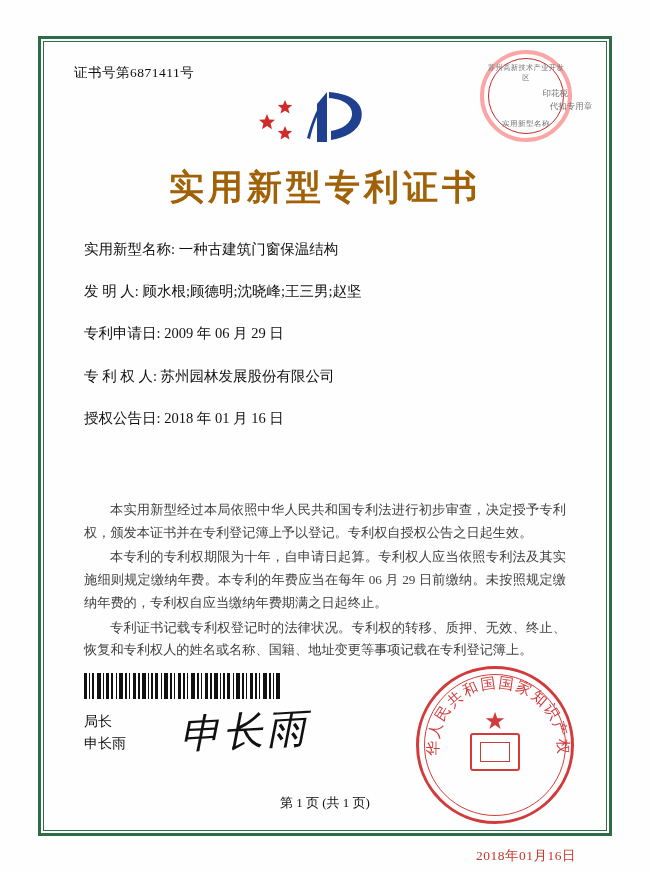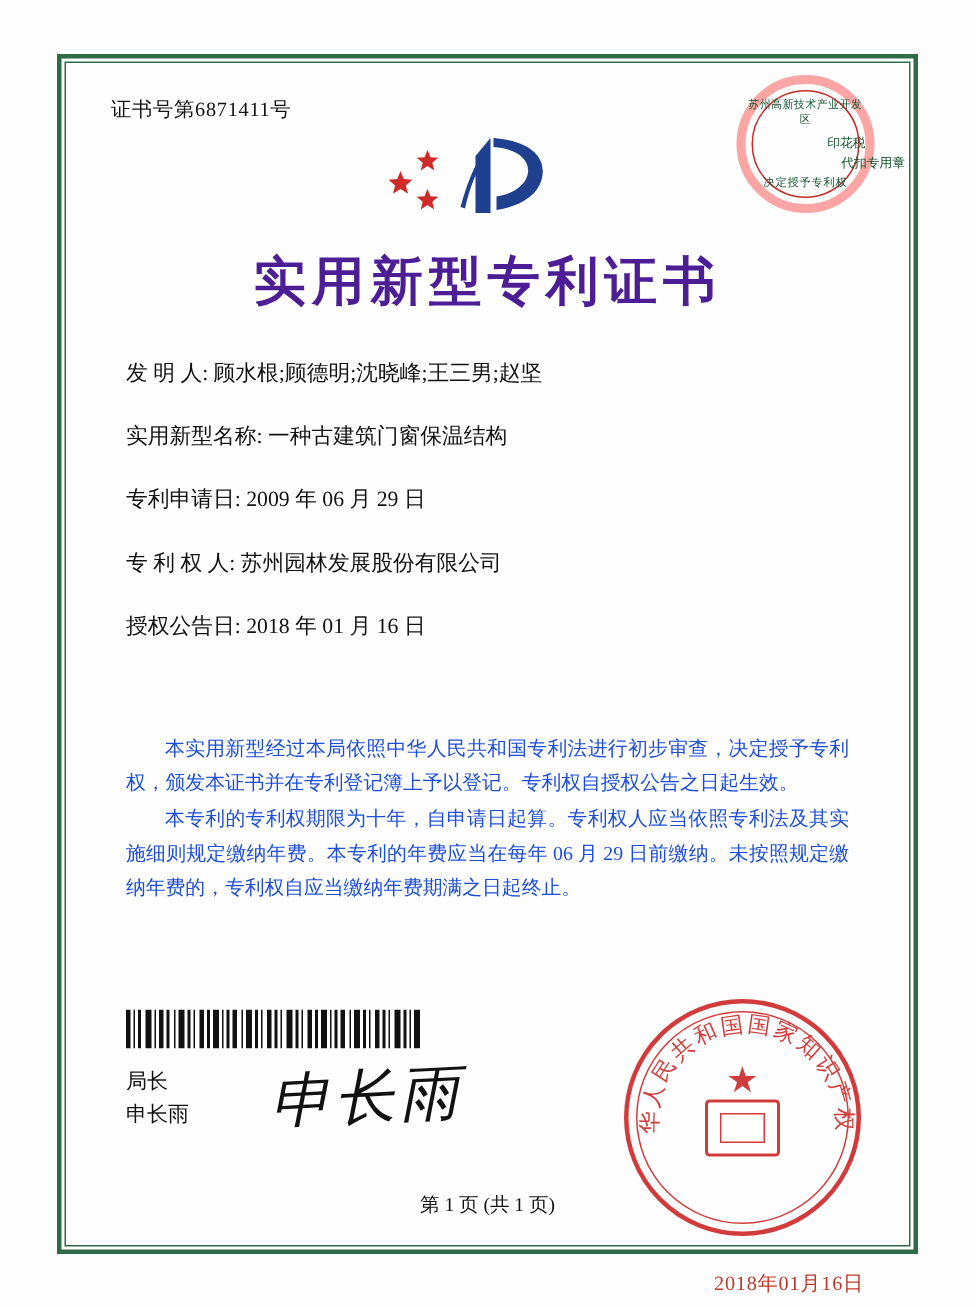--- a/index.html
+++ b/index.html
@@ -56,27 +56,27 @@
     left: 14px;
     top: 8px;
     font-size: 13.5px;
     letter-spacing: 0.5px;
     color: #111;
   }
 
   
   .seal-top {
     position: absolute;
-    right: 7px;
+    right: 18px;
     top: -6px;
     width: 92px;
     height: 92px;
-    border: 6px solid #fca5a5;
+    border: 4px solid #fca5a5;
     border-radius: 50%;
-    color: #14532d;
+    color: #737373;
     box-sizing: border-box;
   }
   .seal-top .inner-ring {
     position: absolute;
     left: 4px;
     top: 4px;
     right: 4px;
     bottom: 4px;
     border: 1px solid #c42b2b;
     border-radius: 50%;
@@ -130,21 +130,21 @@
 
   .main-title {
     position: absolute;
     left: 0;
     right: 0;
     top: 108px;
     text-align: center;
     font-size: 35px;
     font-weight: bold;
     letter-spacing: 4px;
-    color: #4c1d95;
+    color: #a16207;
     font-family: Liberation Serif, serif;
   }
 
   .fields {
     position: absolute;
     left: 24px;
     right: 24px;
     top: 182px;
     font-size: 14.5px;
     line-height: 1.6;
@@ -159,24 +159,24 @@
   }
   .field-value {
     display: inline;
     color: #111;
   }
 
   .body-text {
     position: absolute;
     left: 24px;
     right: 24px;
-    top: 432px;
+    top: 443px;
     font-size: 13.2px;
     line-height: 1.72;
-    color: #1d4ed8;
+    color: #404040;
     text-align: justify;
   }
   .body-text p {
     margin: 0 0 2px 0;
     text-indent: 26px;
   }
 
   
   .barcode {
     position: absolute;
@@ -286,64 +286,65 @@
 
   <div class="content">
 
     <div class="cert-no">证书号第6871411号</div>
 
     <div class="seal-top">
       <div class="inner-ring"></div>
       <div class="arc-top">苏州高新技术产业开发区</div>
       <div class="center-line1">印花税</div>
       <div class="center-line2">代扣专用章</div>
-      <div class="arc-bottom">决定授予专利权</div>
+      <div class="arc-bottom">实用新型名称</div>
     </div>
 
     <div class="logo">
       <svg viewBox="0 0 140 70" width="140" height="70" xmlns="http://www.w3.org/2000/svg">
         <g fill="#cf2b2b">
           <polygon points="12,30 14.2,35.4 20,35.8 15.6,39.6 17,45.2 12,42 7,45.2 8.4,39.6 4,35.8 9.8,35.4"></polygon>
           <polygon points="30,16 32,20.8 37.2,21.1 33.2,24.5 34.5,29.6 30,26.7 25.5,29.6 26.8,24.5 22.8,21.1 28,20.8"></polygon>
           <polygon points="30,42 32,46.8 37.2,47.1 33.2,50.5 34.5,55.6 30,52.7 25.5,55.6 26.8,50.5 22.8,47.1 28,46.8"></polygon>
         </g>
         <path d="M62 58 L62 20 L72 8 L72 58 Z" fill="#1f3f8f"></path>
         <path d="M74 8 C100 10 110 22 106 36 C103 47 90 54 76 56 L76 47 C88 45 96 39 97 31 C98 22 89 15 74 14 Z" fill="#1f3f8f"></path>
         <path d="M52 54 C56 40 60 28 68 16 L70 17 C63 29 58 41 55 55 Z" fill="#1f3f8f"></path>
       </svg>
     </div>
 
     <div class="main-title">实用新型专利证书</div>
 
     <div class="fields">
       <div class="field-row">
+        <span class="field-label">实用新型名称:</span>
+        <span class="field-value">一种古建筑门窗保温结构</span>
+      </div>
+      <div class="field-row">
         <span class="field-label">发 明 人:</span>
         <span class="field-value">顾水根;顾德明;沈晓峰;王三男;赵坚</span>
-      </div>
-      <div class="field-row">
-        <span class="field-label">实用新型名称:</span>
-        <span class="field-value">一种古建筑门窗保温结构</span>
       </div>
       <div class="field-row">
         <span class="field-label">专利申请日:</span>
         <span class="field-value">2009 年 06 月 29 日</span>
       </div>
       <div class="field-row">
         <span class="field-label">专 利 权 人:</span>
         <span class="field-value">苏州园林发展股份有限公司</span>
       </div>
       <div class="field-row">
         <span class="field-label">授权公告日:</span>
         <span class="field-value">2018 年 01 月 16 日</span>
       </div>
     </div>
 
     <div class="body-text">
       <p>本实用新型经过本局依照中华人民共和国专利法进行初步审查，决定授予专利权，颁发本证书并在专利登记簿上予以登记。专利权自授权公告之日起生效。</p>
       <p>本专利的专利权期限为十年，自申请日起算。专利权人应当依照专利法及其实施细则规定缴纳年费。本专利的年费应当在每年 06 月 29 日前缴纳。未按照规定缴纳年费的，专利权自应当缴纳年费期满之日起终止。</p>
+      <p>专利证书记载专利权登记时的法律状况。专利权的转移、质押、无效、终止、恢复和专利权人的姓名或名称、国籍、地址变更等事项记载在专利登记簿上。</p>
     </div>
 
     <div class="barcode">
       <svg viewBox="0 0 196 26" width="196" height="26" xmlns="http://www.w3.org/2000/svg">
         <g fill="#111">
           <rect x="0" y="0" width="3" height="26"></rect>
             <rect x="5" y="0" width="1" height="26"></rect>
           <rect x="8" y="0" width="2" height="26"></rect>
             <rect x="13" y="0" width="4" height="26"></rect>
           <rect x="19" y="0" width="1" height="26"></rect>

